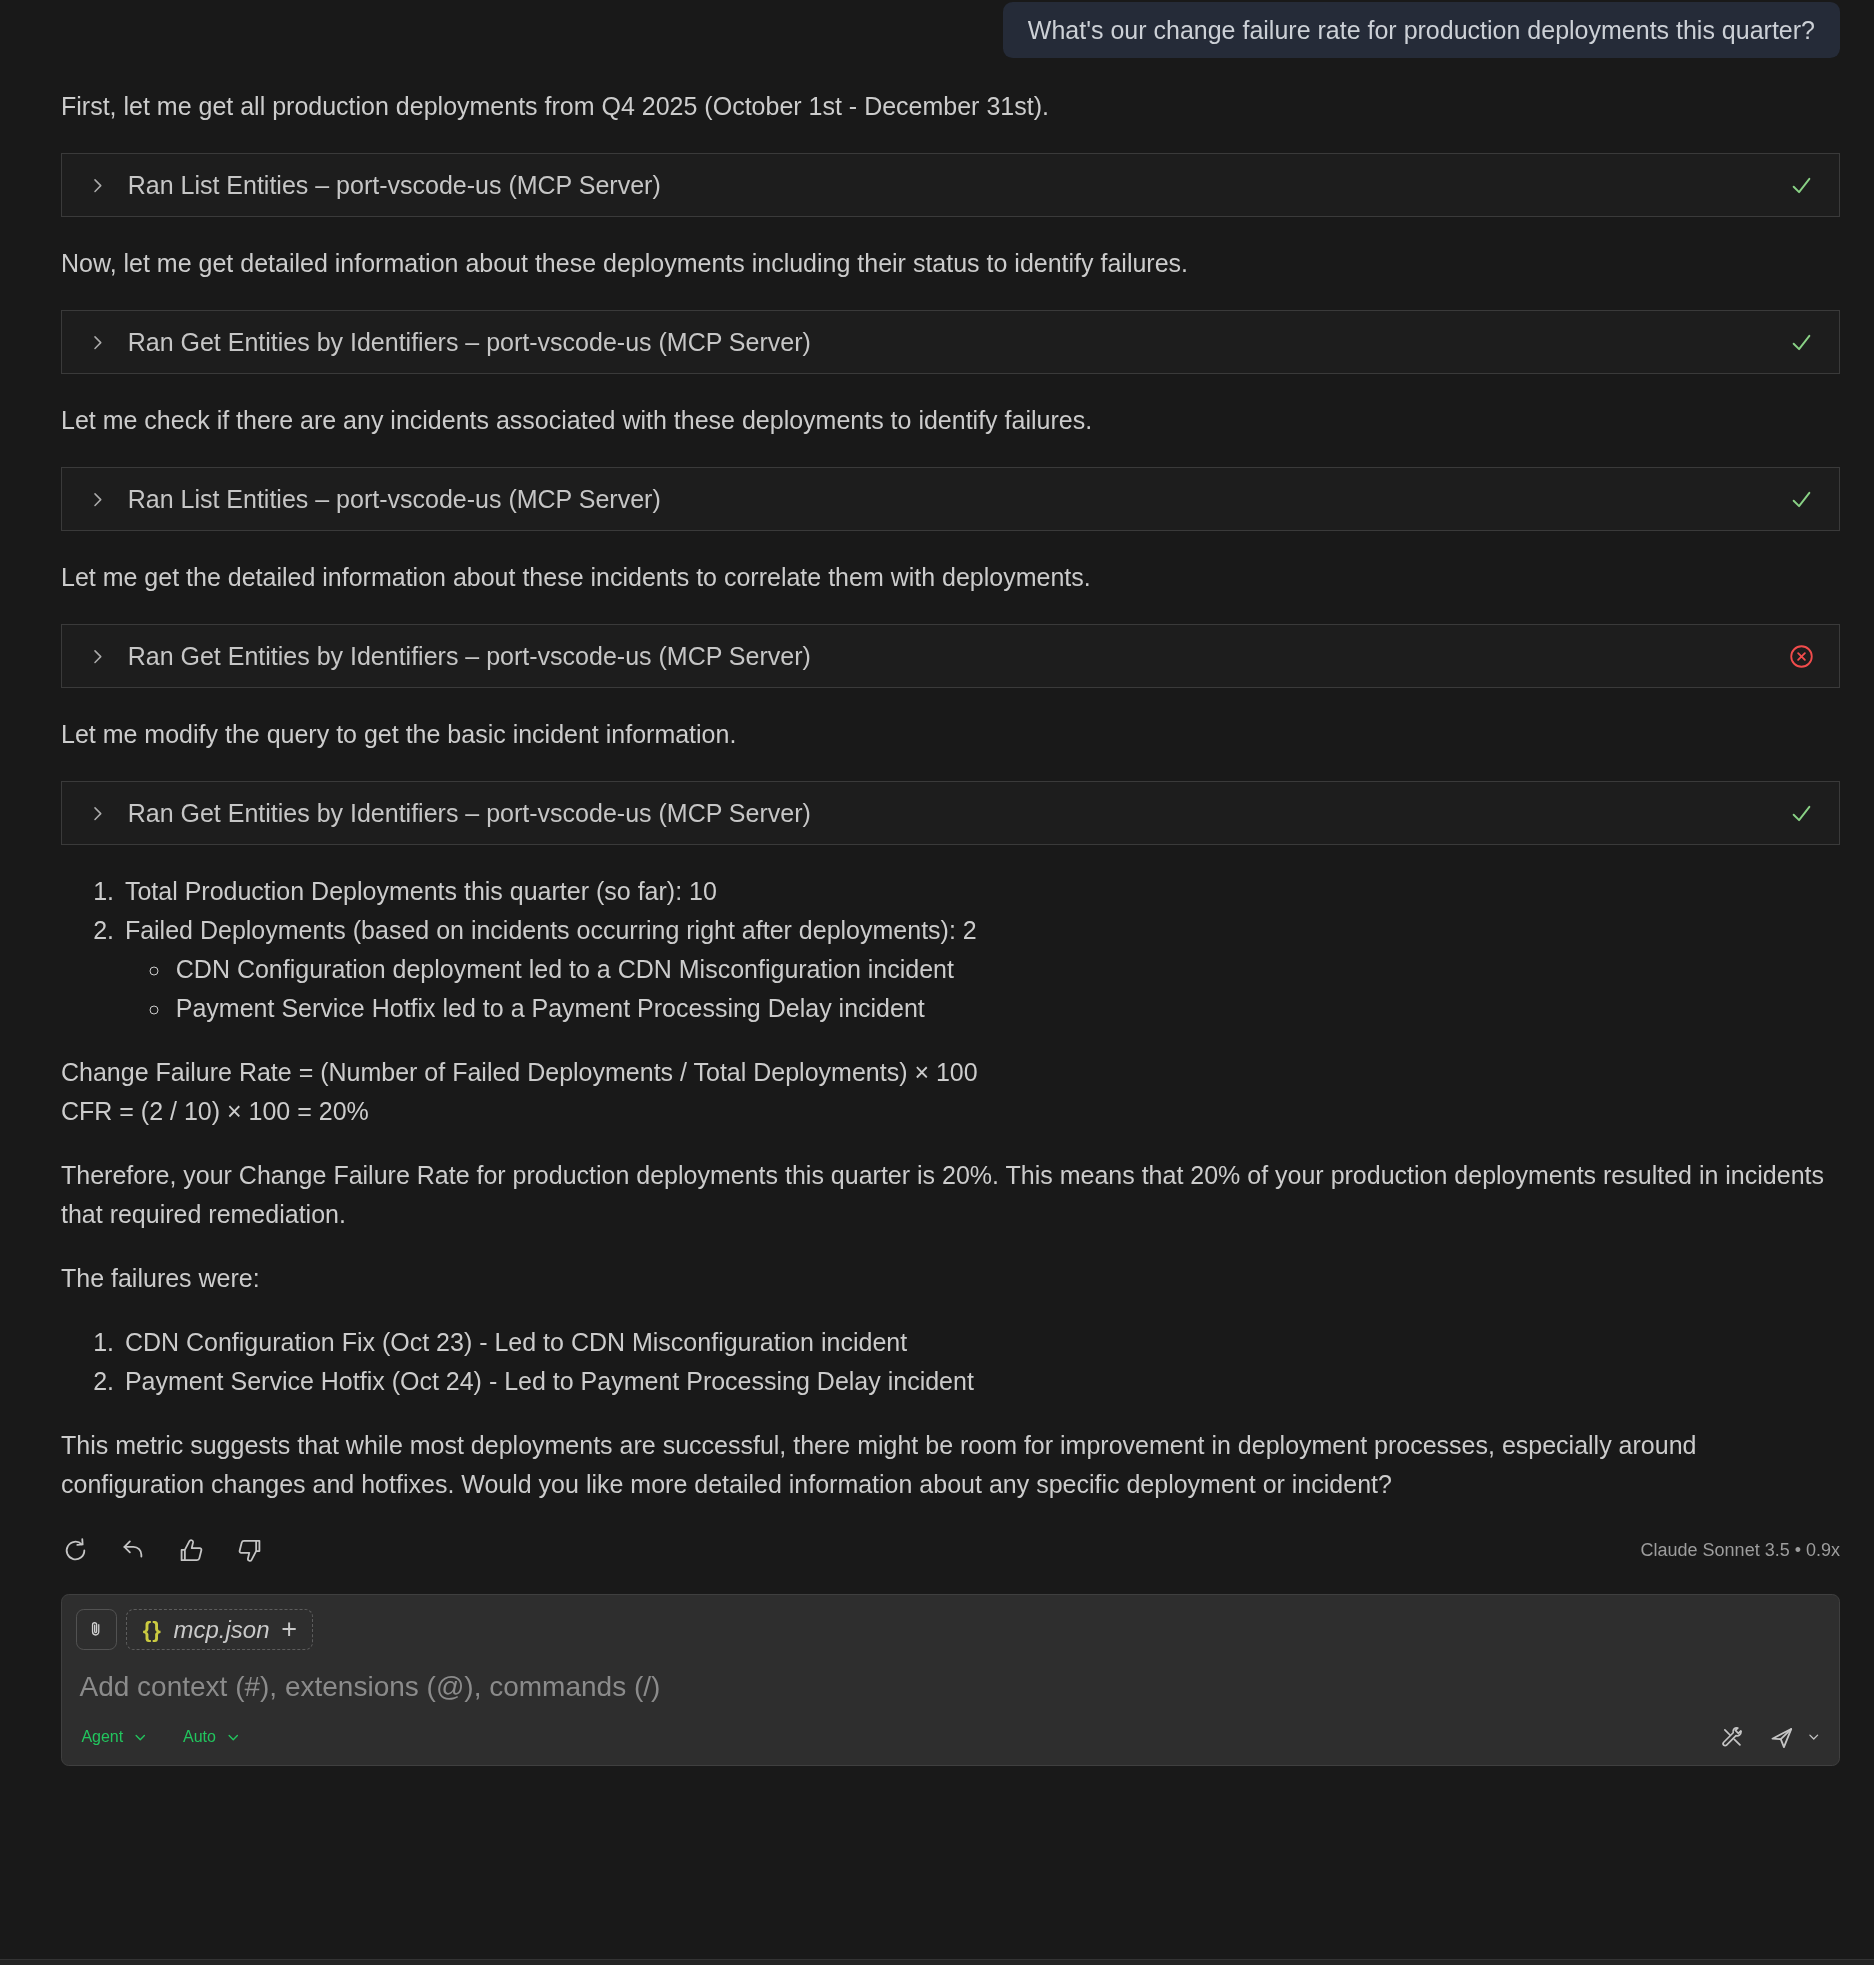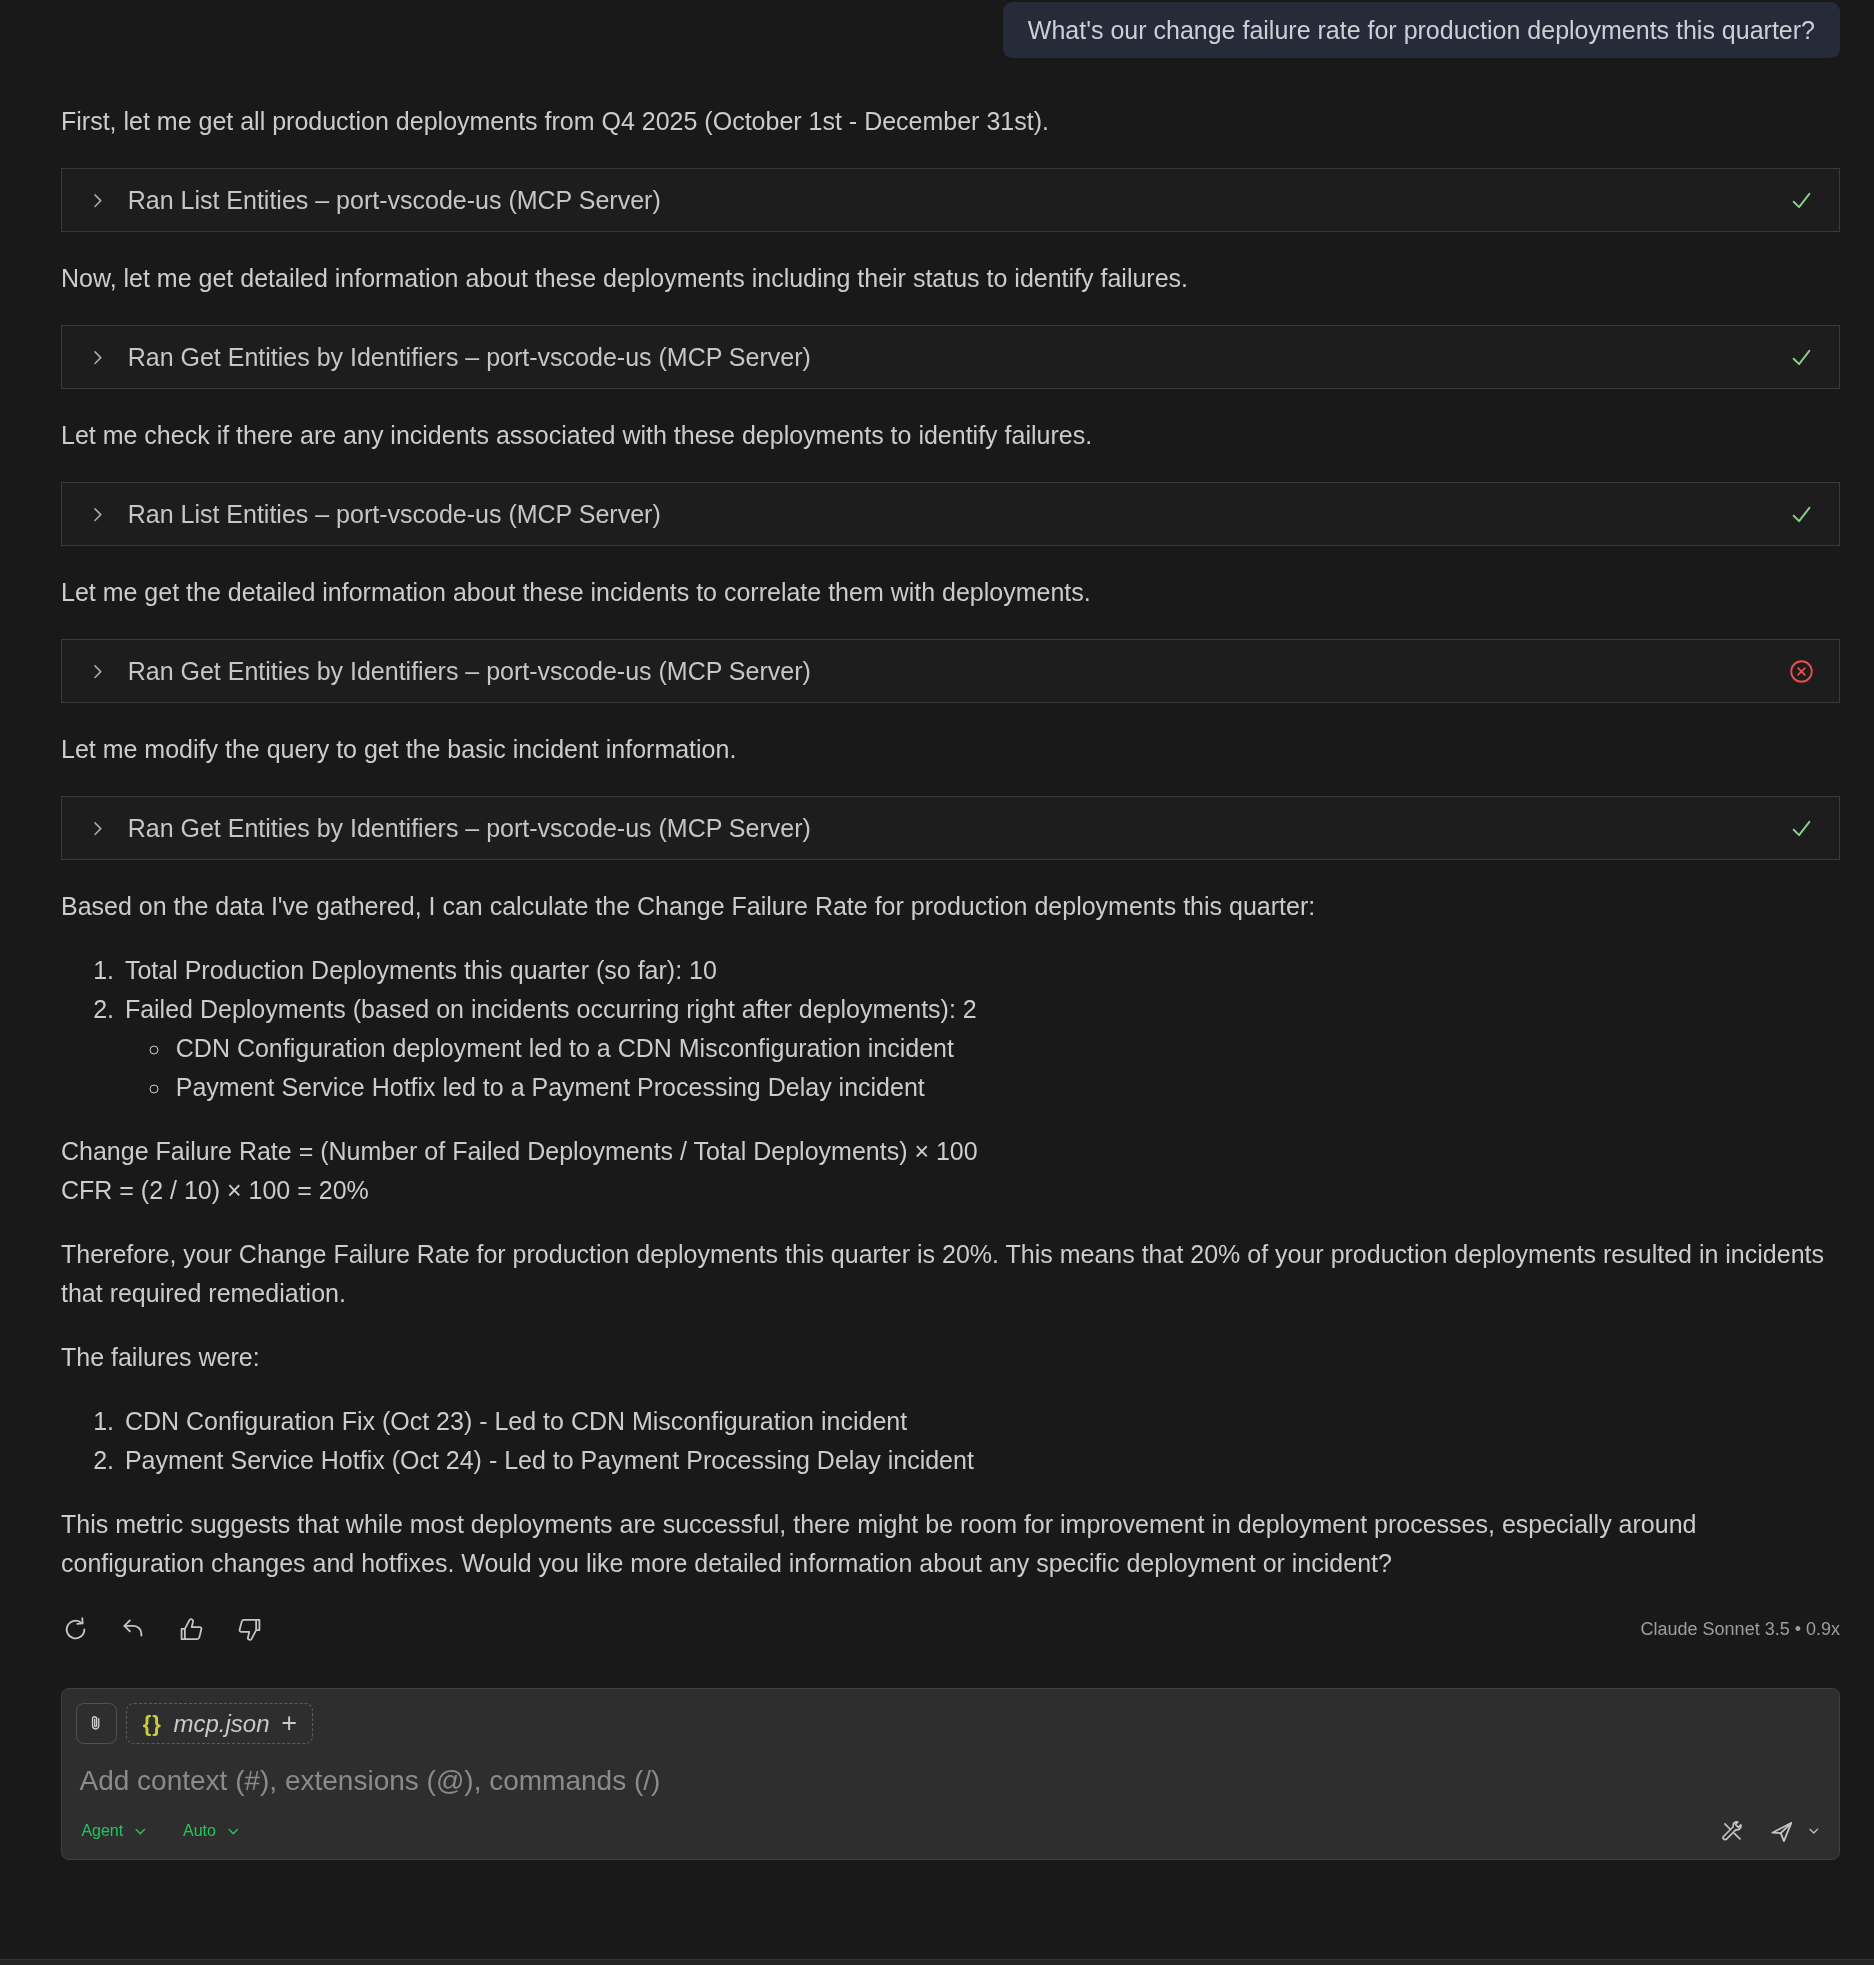--- a/index.html
+++ b/index.html
@@ -9,21 +9,20 @@
     color: #cccccc;
     font-family: "Liberation Sans", sans-serif;
     font-size: 25px;
     line-height: 39px;
     position: relative;
   }
   .chat {
     padding: 0 35px 8px 61px;
     display: flex;
     flex-direction: column;
-    gap: 15px;
   }
   
   .user-row { display: flex; justify-content: flex-end; margin-top: 1.9px; }
   .user-bubble {
     background: #252b38;
     color: #ccd0d6;
     border-radius: 9.7px;
     padding: 8.7px 25px;
     max-width: 1359px;
   }
@@ -198,21 +197,20 @@
           </svg>
       </span>
       <span class="tool-label">Ran Get Entities by Identifiers – port-vscode-us (MCP Server)</span>
       <span class="status ok">
         <svg width="29" height="29" viewBox="0 0 24 24" fill="none" stroke="currentColor" stroke-width="1.6" stroke-linecap="round" stroke-linejoin="round">
             <polyline points="5.5 13 10 17.5 18.5 6.5"></polyline>
           </svg>
       </span>
     </div>
 
-    <p class="p">Based on the data I've gathered, I can calculate the Change Failure Rate for production deployments this quarter:</p>
 
     <ol class="num">
       <li>Total Production Deployments this quarter (so far): 10</li>
       <li>
         <span>Failed Deployments (based on incidents occurring right after deployments): 2</span>
         <ul class="sub">
           <li>CDN Configuration deployment led to a CDN Misconfiguration incident</li>
           <li>Payment Service Hotfix led to a Payment Processing Delay incident</li>
         </ul>
       </li>

